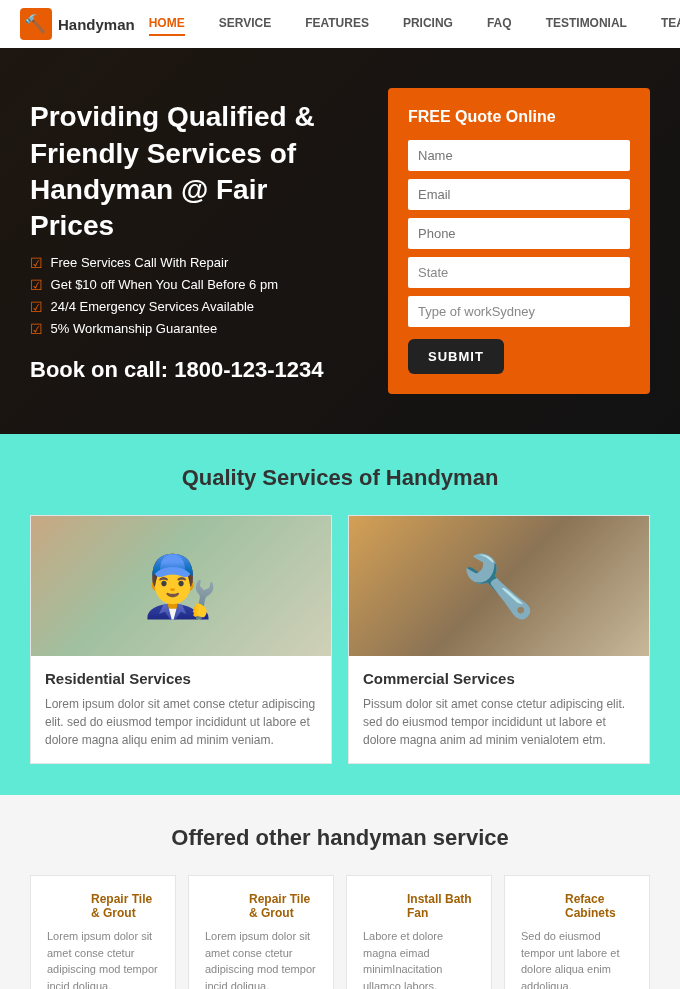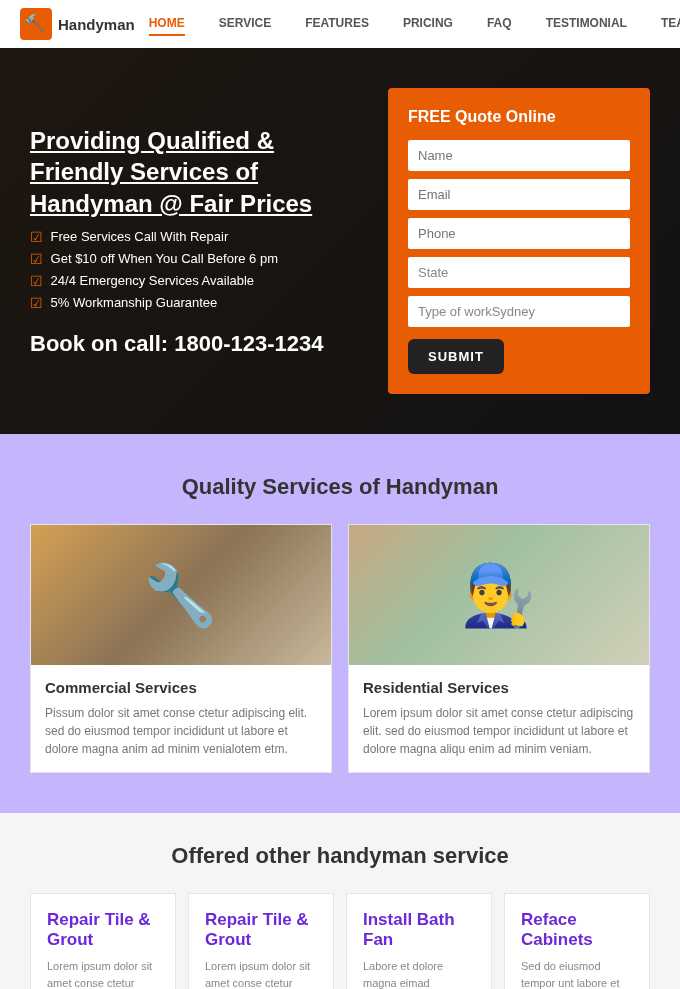--- a/index.html
+++ b/index.html
@@ -40,21 +40,21 @@
     .hero {
       background: linear-gradient(rgba(0,0,0,0.6), rgba(0,0,0,0.6)),
         linear-gradient(135deg, #4a3728 0%, #2d2d2d 100%);
       min-height: 370px;
       display: flex;
       align-items: center;
       padding: 40px 30px;
       gap: 30px;
     }
     .hero-left { flex: 1; color: #fff; }
-    .hero-title { font-size: 24px; font-weight: bold; line-height: 1.3; margin-bottom: 10px; text-decoration: underline; }
+    .hero-title { font-size: 28px; font-weight: bold; line-height: 1.3; margin-bottom: 10px; }
     .hero-features { list-style: none; margin-bottom: 20px; }
     .hero-features li { margin-bottom: 6px; font-size: 13px; display: flex; align-items: center; gap: 8px; }
     .hero-features li::before { content: "☑"; color: #e85d04; font-size: 14px; }
     .hero-call { font-size: 22px; font-weight: bold; color: #fff; }
 
     
     .quote-form {
       background: #e85d04;
       padding: 20px;
       width: 262px;
@@ -69,22 +69,22 @@
     }
     .quote-form select { appearance: none; -webkit-appearance: none; cursor: pointer; }
     .submit-btn {
       background: #222; color: #fff; border: none; padding: 10px 20px;
       font-size: 13px; font-weight: bold; cursor: pointer; border-radius: 6px;
       margin-top: 4px; letter-spacing: 1px;
     }
 
     
     .quality-section {
-      background: #c4b5fd;
-      padding: 40px 30px;
+      background: #5eead4;
+      padding: 31px 30px;
       text-align: center;
     }
     .section-title { font-size: 22px; font-weight: bold; color: #333; margin-bottom: 24px; }
     .services-grid {
       display: flex;
       gap: 16px;
     }
     .service-card {
       flex: 1;
       background: #fff;
@@ -128,21 +128,21 @@
       gap: 12px;
       margin-top: 24px;
     }
     .offered-card {
       flex: 1;
       background: #fff;
       border: 1px solid #e5e5e5;
       padding: 16px;
       text-align: left;
     }
-    .offered-card-title { font-size: 17px; font-weight: bold; color: #6d28d9; margin-bottom: 8px; }
+    .offered-card-title { font-size: 12px; font-weight: bold; color: #a16207; margin-bottom: 8px; margin-left: 44px; }
     .offered-card-desc { font-size: 11px; color: #888; line-height: 1.5; }
   </style>
 </head>
 <body>
 
 <nav>
   <div class="nav-logo">
     <div class="nav-logo-icon">🔨</div>
     <span class="nav-logo-text">Handyman</span>
   </div>
@@ -181,33 +181,33 @@
       <option>Type of workSydney</option>
     </select>
     <button class="submit-btn">SUBMIT</button>
   </div>
 </section>
 
 <section class="quality-section">
   <h2 class="section-title">Quality Services of Handyman</h2>
   <div class="services-grid" id="services-grid">
       <div class="service-card">
+        <div class="service-img img-plumber"></div>
+        <div class="service-body">
+          <div class="service-name">Residential Services</div>
+          <div class="service-desc">Lorem ipsum dolor sit amet conse ctetur adipiscing elit. sed do eiusmod tempor incididunt ut labore et dolore magna aliqu enim ad minim veniam.</div>
+        </div>
+      </div>
+      <div class="service-card">
         <div class="service-img img-tools"></div>
         <div class="service-body">
           <div class="service-name">Commercial Services</div>
           <div class="service-desc">Pissum dolor sit amet conse ctetur adipiscing elit. sed do eiusmod tempor incididunt ut labore et dolore magna anim ad minim venialotem etm.</div>
         </div>
       </div>
-      <div class="service-card">
-        <div class="service-img img-plumber"></div>
-        <div class="service-body">
-          <div class="service-name">Residential Services</div>
-          <div class="service-desc">Lorem ipsum dolor sit amet conse ctetur adipiscing elit. sed do eiusmod tempor incididunt ut labore et dolore magna aliqu enim ad minim veniam.</div>
-        </div>
-      </div>
     </div>
 </section>
 
 <section class="offered-section">
   <h2 class="section-title">Offered other handyman service</h2>
   <div class="offered-grid" id="offered-grid">
       <div class="offered-card">
         <div class="offered-card-title">Repair Tile &amp; Grout</div>
         <div class="offered-card-desc">Lorem ipsum dolor sit amet conse ctetur adipiscing mod tempor incid doliqua.</div>
       </div>

